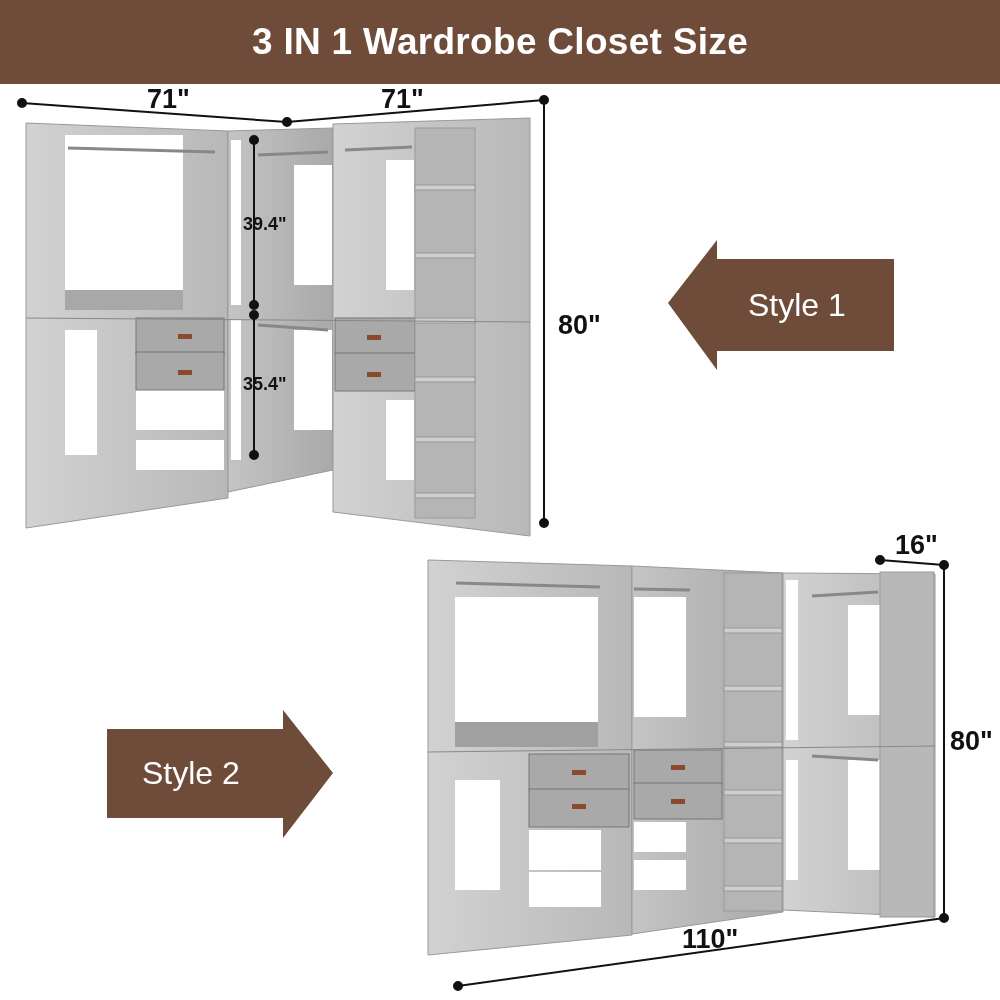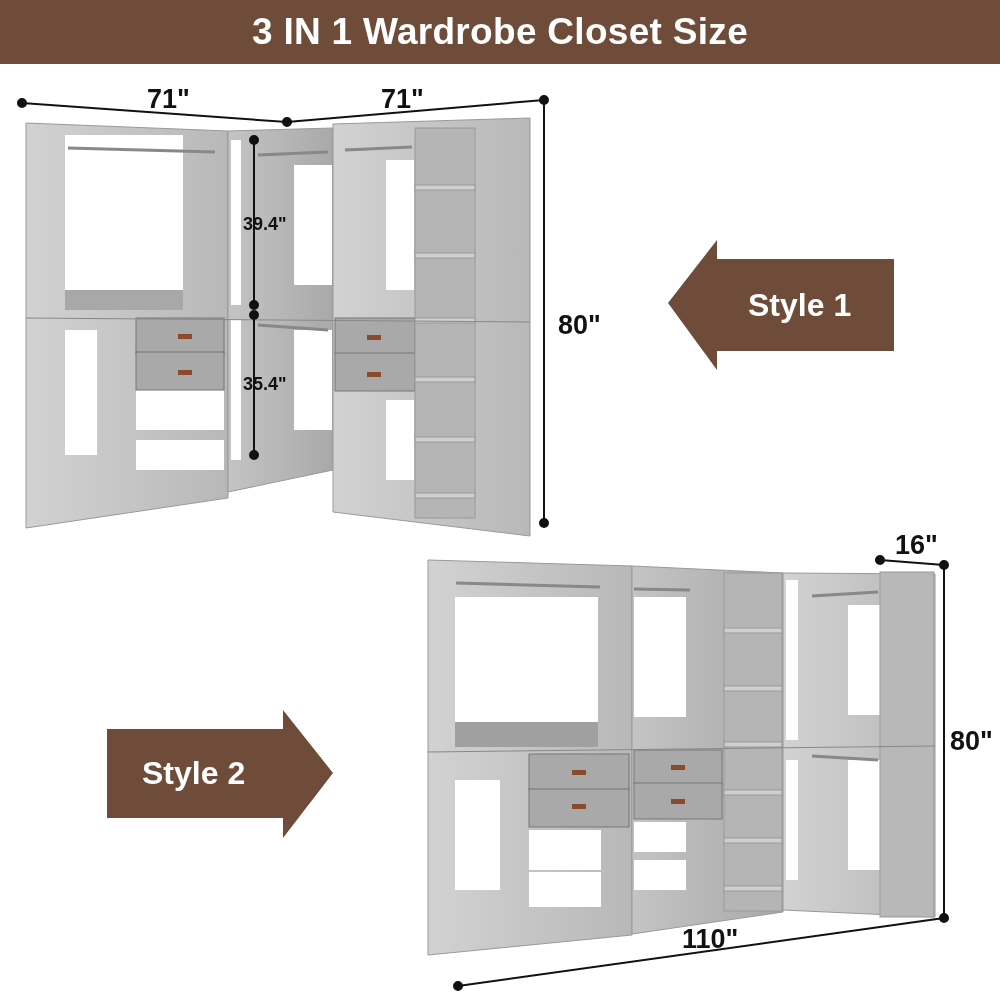--- a/index.html
+++ b/index.html
@@ -1,22 +1,22 @@
 <!DOCTYPE html>
 <html><head>
 <meta charset="utf-8">
 <style>
   html, body { margin:0; padding:0; }
   body { width:1000px; height:1000px; background:#ffffff; position:relative; overflow:hidden; font-family:"Liberation Sans", sans-serif; }
-  .banner { position:absolute; left:0; top:0; width:1000px; height:64px; background:#6e4c39; display:flex; align-items:center; justify-content:center; }
+  .banner { position:absolute; left:0; top:0; width:1000px; height:84px; background:#6e4c39; display:flex; align-items:center; justify-content:center; }
   .banner-title { color:#ffffff; font-weight:bold; font-size:37px; letter-spacing:0.3px; font-family:"Liberation Sans", sans-serif; }
   .dim { position:absolute; font-weight:bold; color:#111; font-size:27px; font-family:"Liberation Sans", sans-serif; }
   .dim.small { font-size:18px; background:transparent; }
   svg { position:absolute; left:0; top:0; }
-  .arrow-label { position:absolute; color:#fff; font-weight:bold; font-size:32px; font-family:"Liberation Sans", sans-serif; }
+  .arrow-label { position:absolute; color:#fff; font-weight:normal; font-size:32px; font-family:"Liberation Sans", sans-serif; }
 </style>
 </head>
 <body>
 
 <div class="banner">
   <span class="banner-title">3 IN 1 Wardrobe Closet Size</span>
 </div>
 
 <svg width="1000" height="1000">
   <defs>

